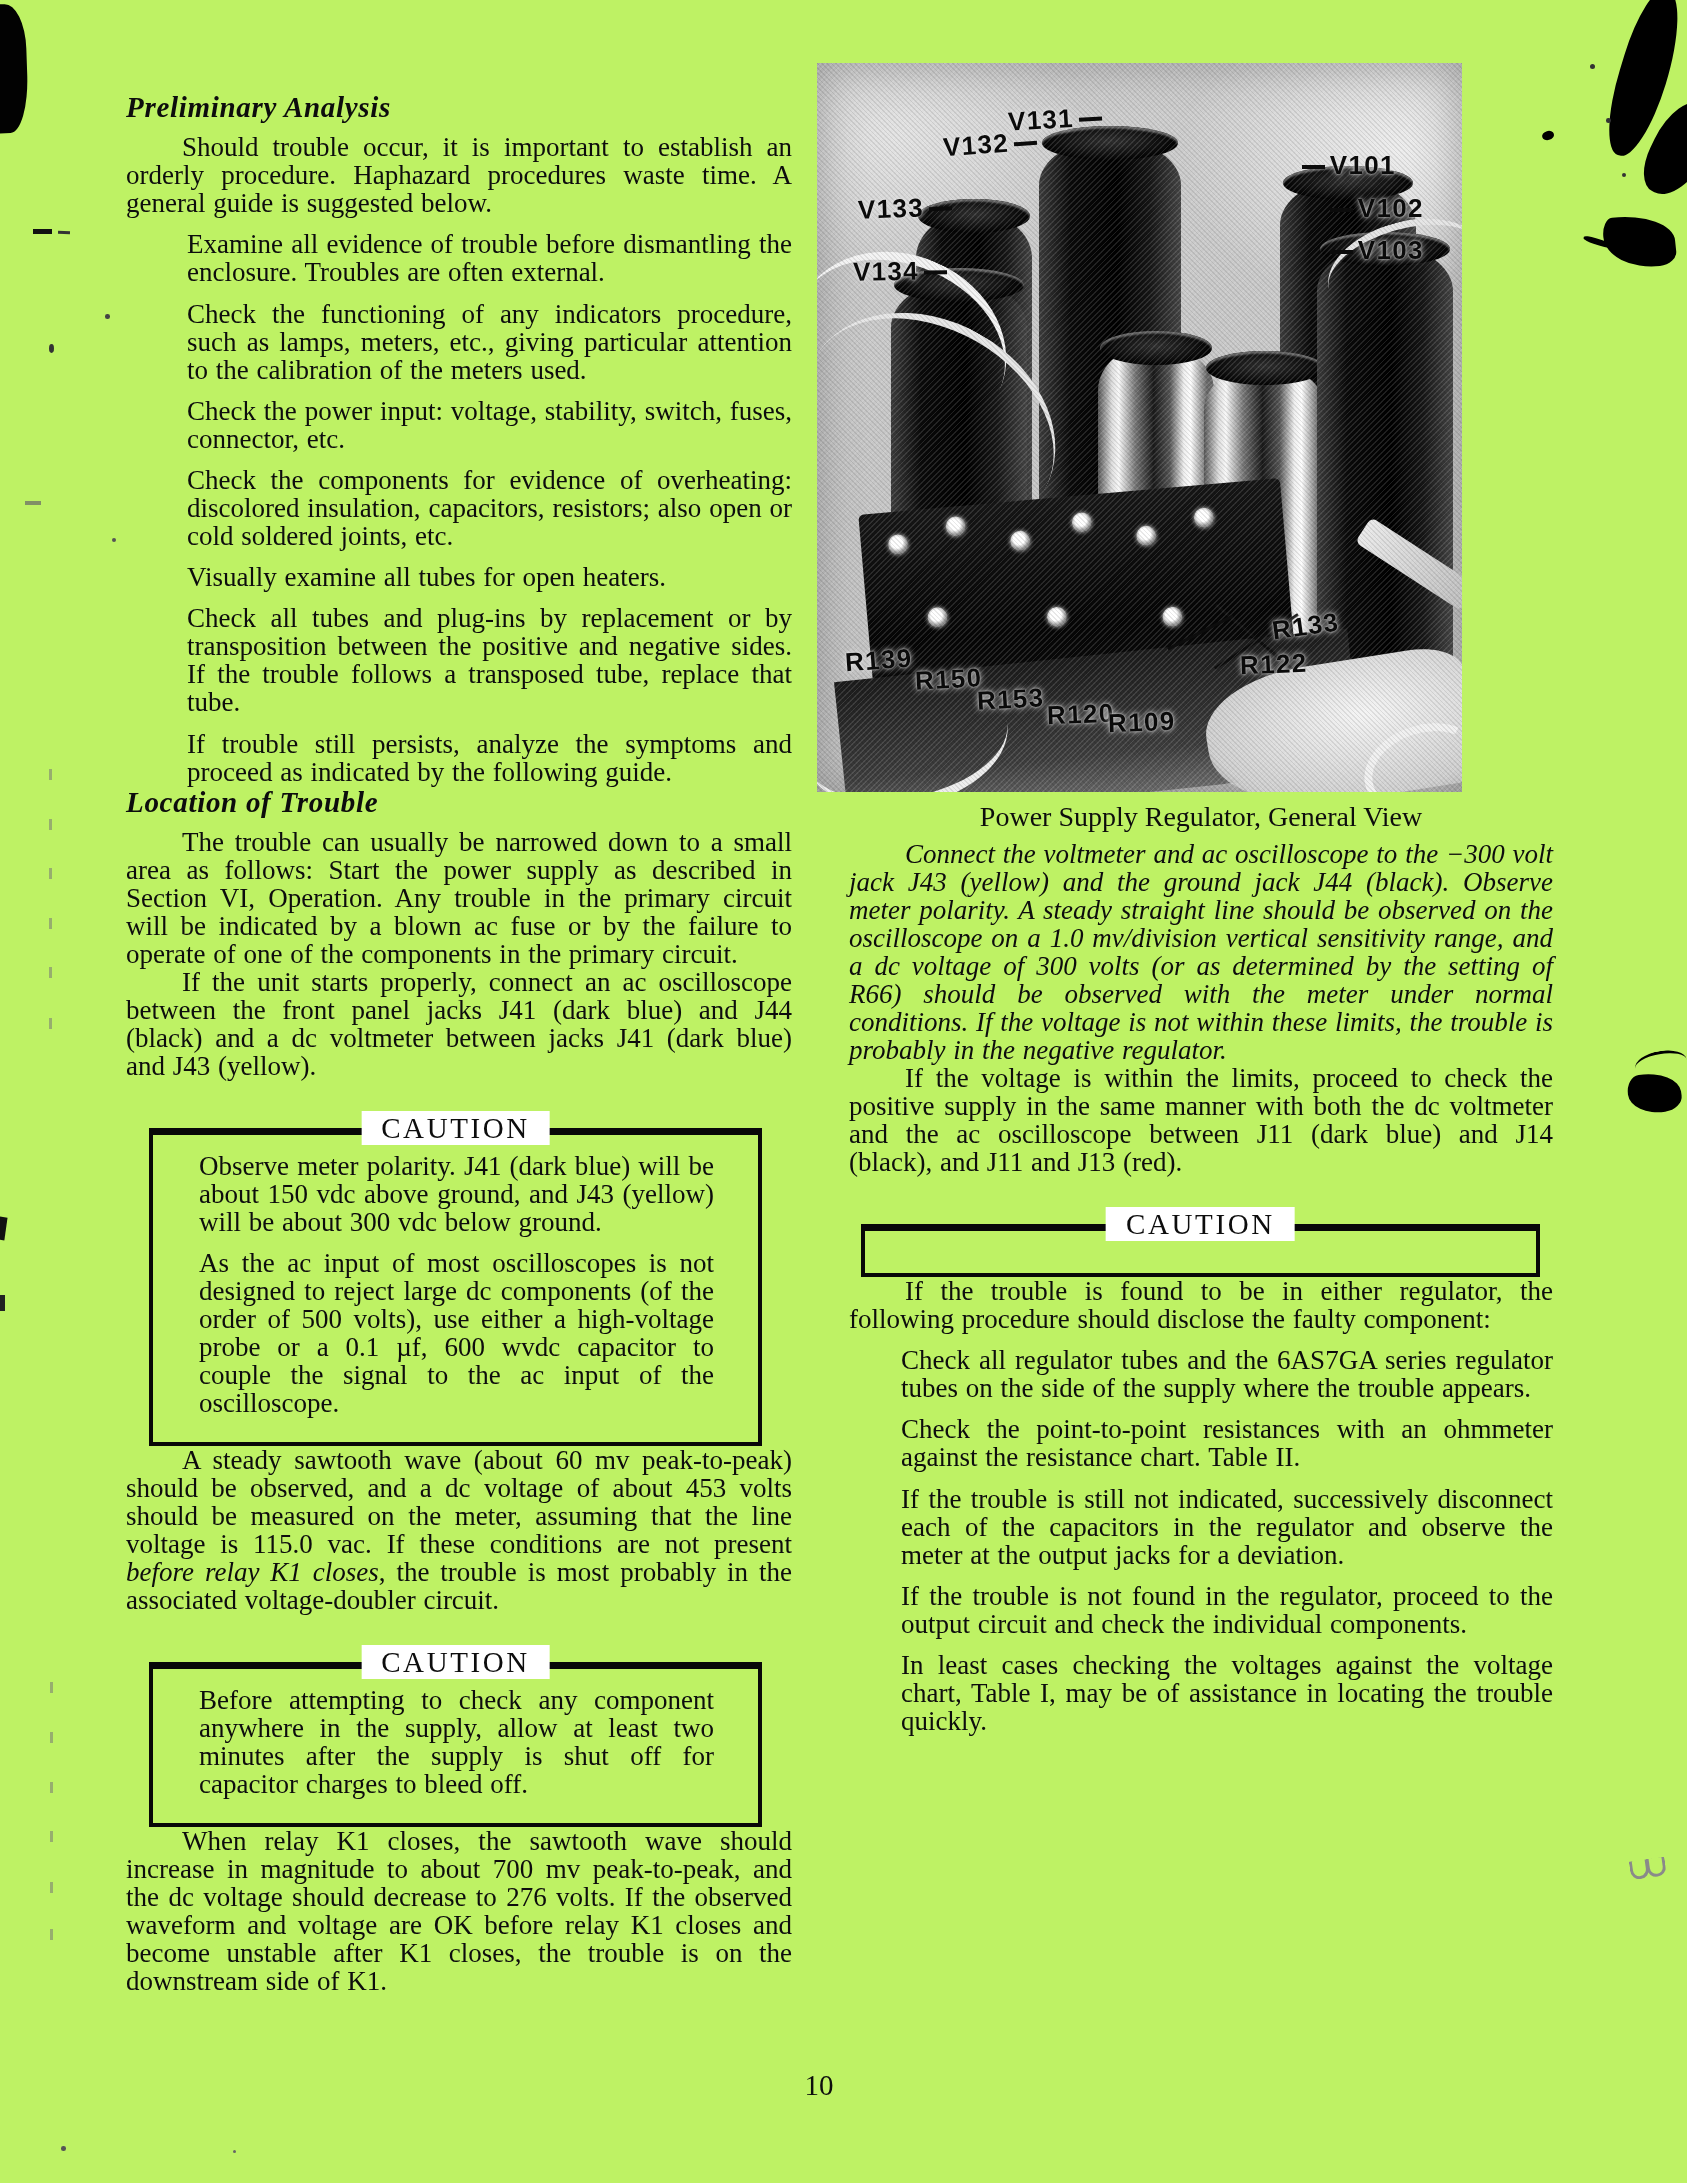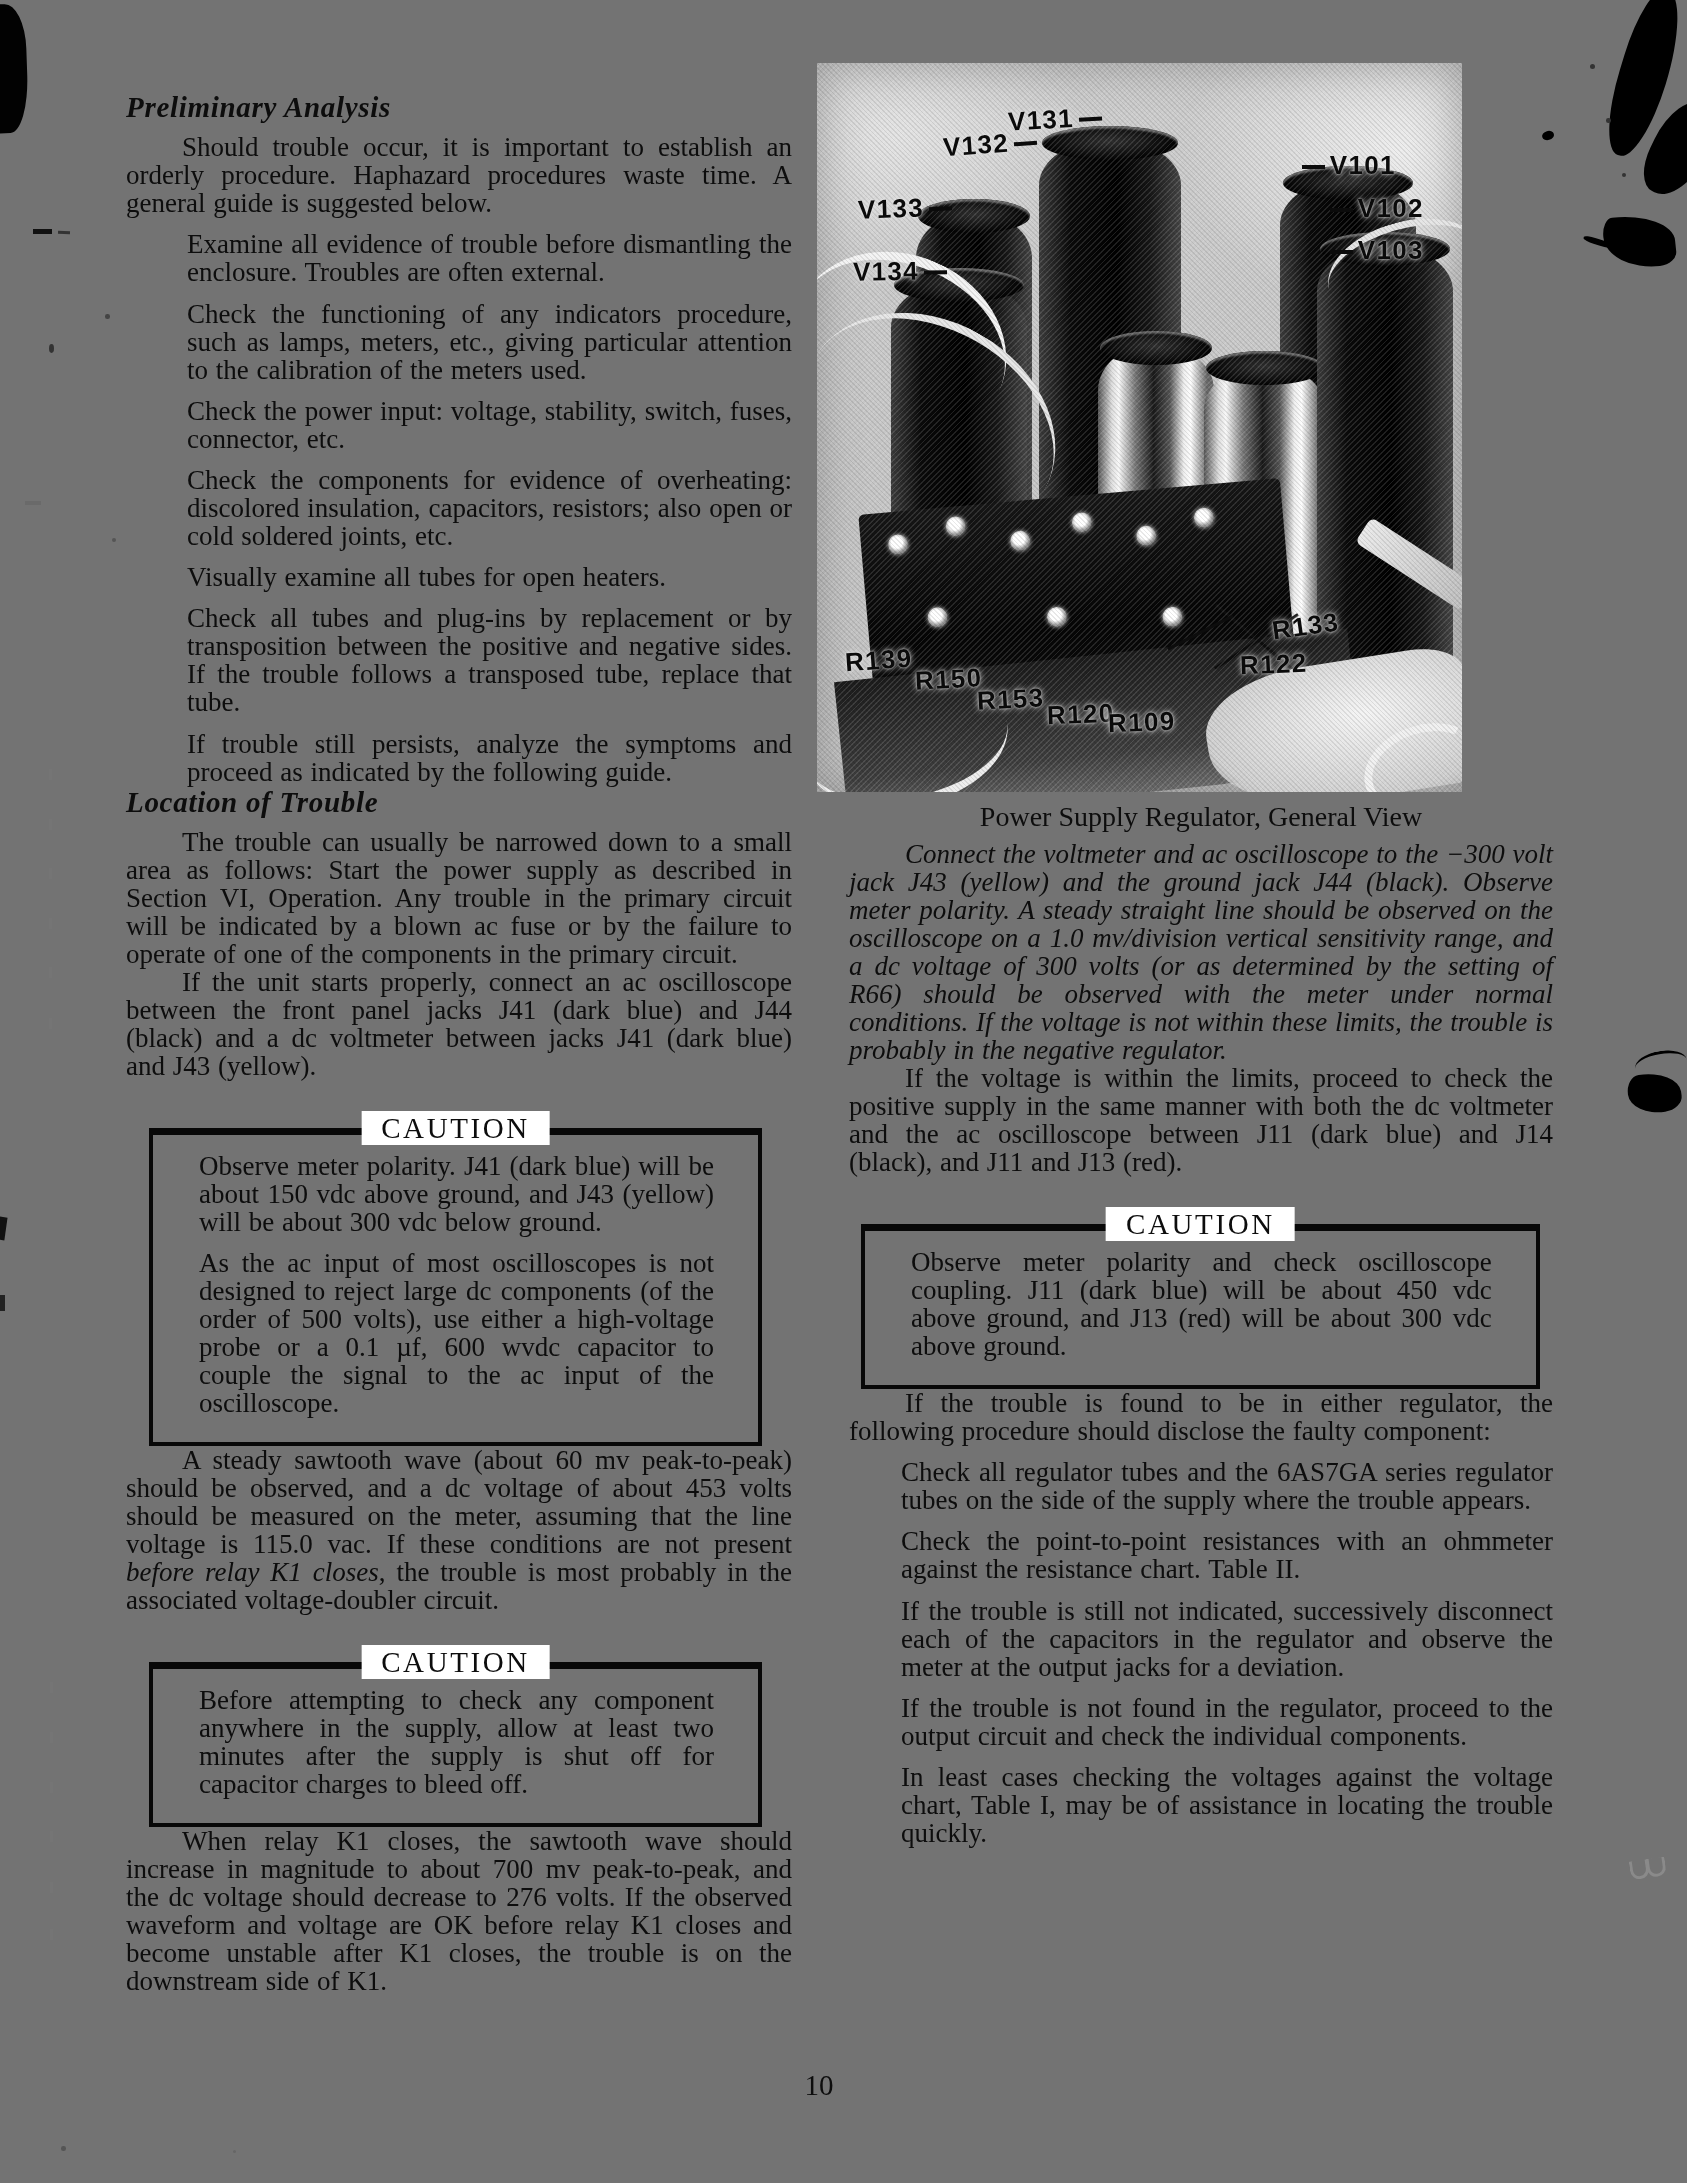--- a/index.html
+++ b/index.html
@@ -1,17 +1,17 @@
 <!DOCTYPE html>
 <html style="font-size:10.6px"><head>
 <meta charset="utf-8">
 <style>
   html,body{margin:0;padding:0;background:#e8e8e8;}
   .page{
-    position:relative;width:1687px;height:2183px;background:#737373;overflow:hidden;
+    position:relative;width:1687px;height:2183px;background:#bef264;overflow:hidden;
     font-family:"Liberation Serif", serif;color:#0d0d0d;
   }
   
   .col{position:absolute;}
   #left-col{left:126px;top:91px;width:666px;}
   #right-col{left:849px;top:801px;width:704px;}
   .col p{font-size:27px;line-height:28px;margin:0;text-align:justify;word-spacing:1px;}
   .indent-first{text-indent:56px;}
   .col .item{margin:13.2px 0 0 61px;}
   #right-col .item{margin-left:52px;}
@@ -206,21 +206,20 @@
 
   <div class="col" id="right-col">
     <div class="fig-caption">
       <div>Power Supply Regulator, General View</div>
     </div>
     <p class="indent-first p1">Connect the voltmeter and ac oscilloscope to the −300 volt jack J43 (yellow) and the ground jack J44 (black). Observe meter polarity. A steady straight line should be observed on the oscilloscope on a 1.0 mv/division vertical sensitivity range, and a dc voltage of 300 volts (or as determined by the setting of R66) should be observed with the meter under normal conditions. If the voltage is not within these limits, the trouble is probably in the negative regulator.</p>
     <p class="indent-first mt22">If the voltage is within the limits, proceed to check the positive supply in the same manner with both the dc voltmeter and the ac oscilloscope between J11 (dark blue) and J14 (black), and J11 and J13 (red).</p>
 
     <div class="caution">
       <div class="caution-title">CAUTION</div>
-      <p>Observe meter polarity and check oscilloscope coupling. J11 (dark blue) will be about 450 vdc above ground, and J13 (red) will be about 300 vdc above ground.</p>
     </div>
 
     <p class="indent-first mt42">If the trouble is found to be in either regulator, the following procedure should disclose the faulty component:</p>
     <p class="item">Check all regulator tubes and the 6AS7GA series regulator tubes on the side of the supply where the trouble appears.</p>
     <p class="item">Check the point-to-point resistances with an ohmmeter against the resistance chart. Table II.</p>
     <p class="item">If the trouble is still not indicated, successively disconnect each of the capacitors in the regulator and observe the meter at the output jacks for a deviation.</p>
     <p class="item">If the trouble is not found in the regulator, proceed to the output circuit and check the individual components.</p>
     <p class="item">In least cases checking the voltages against the voltage chart, Table I, may be of assistance in locating the trouble quickly.</p>
   </div>
 

